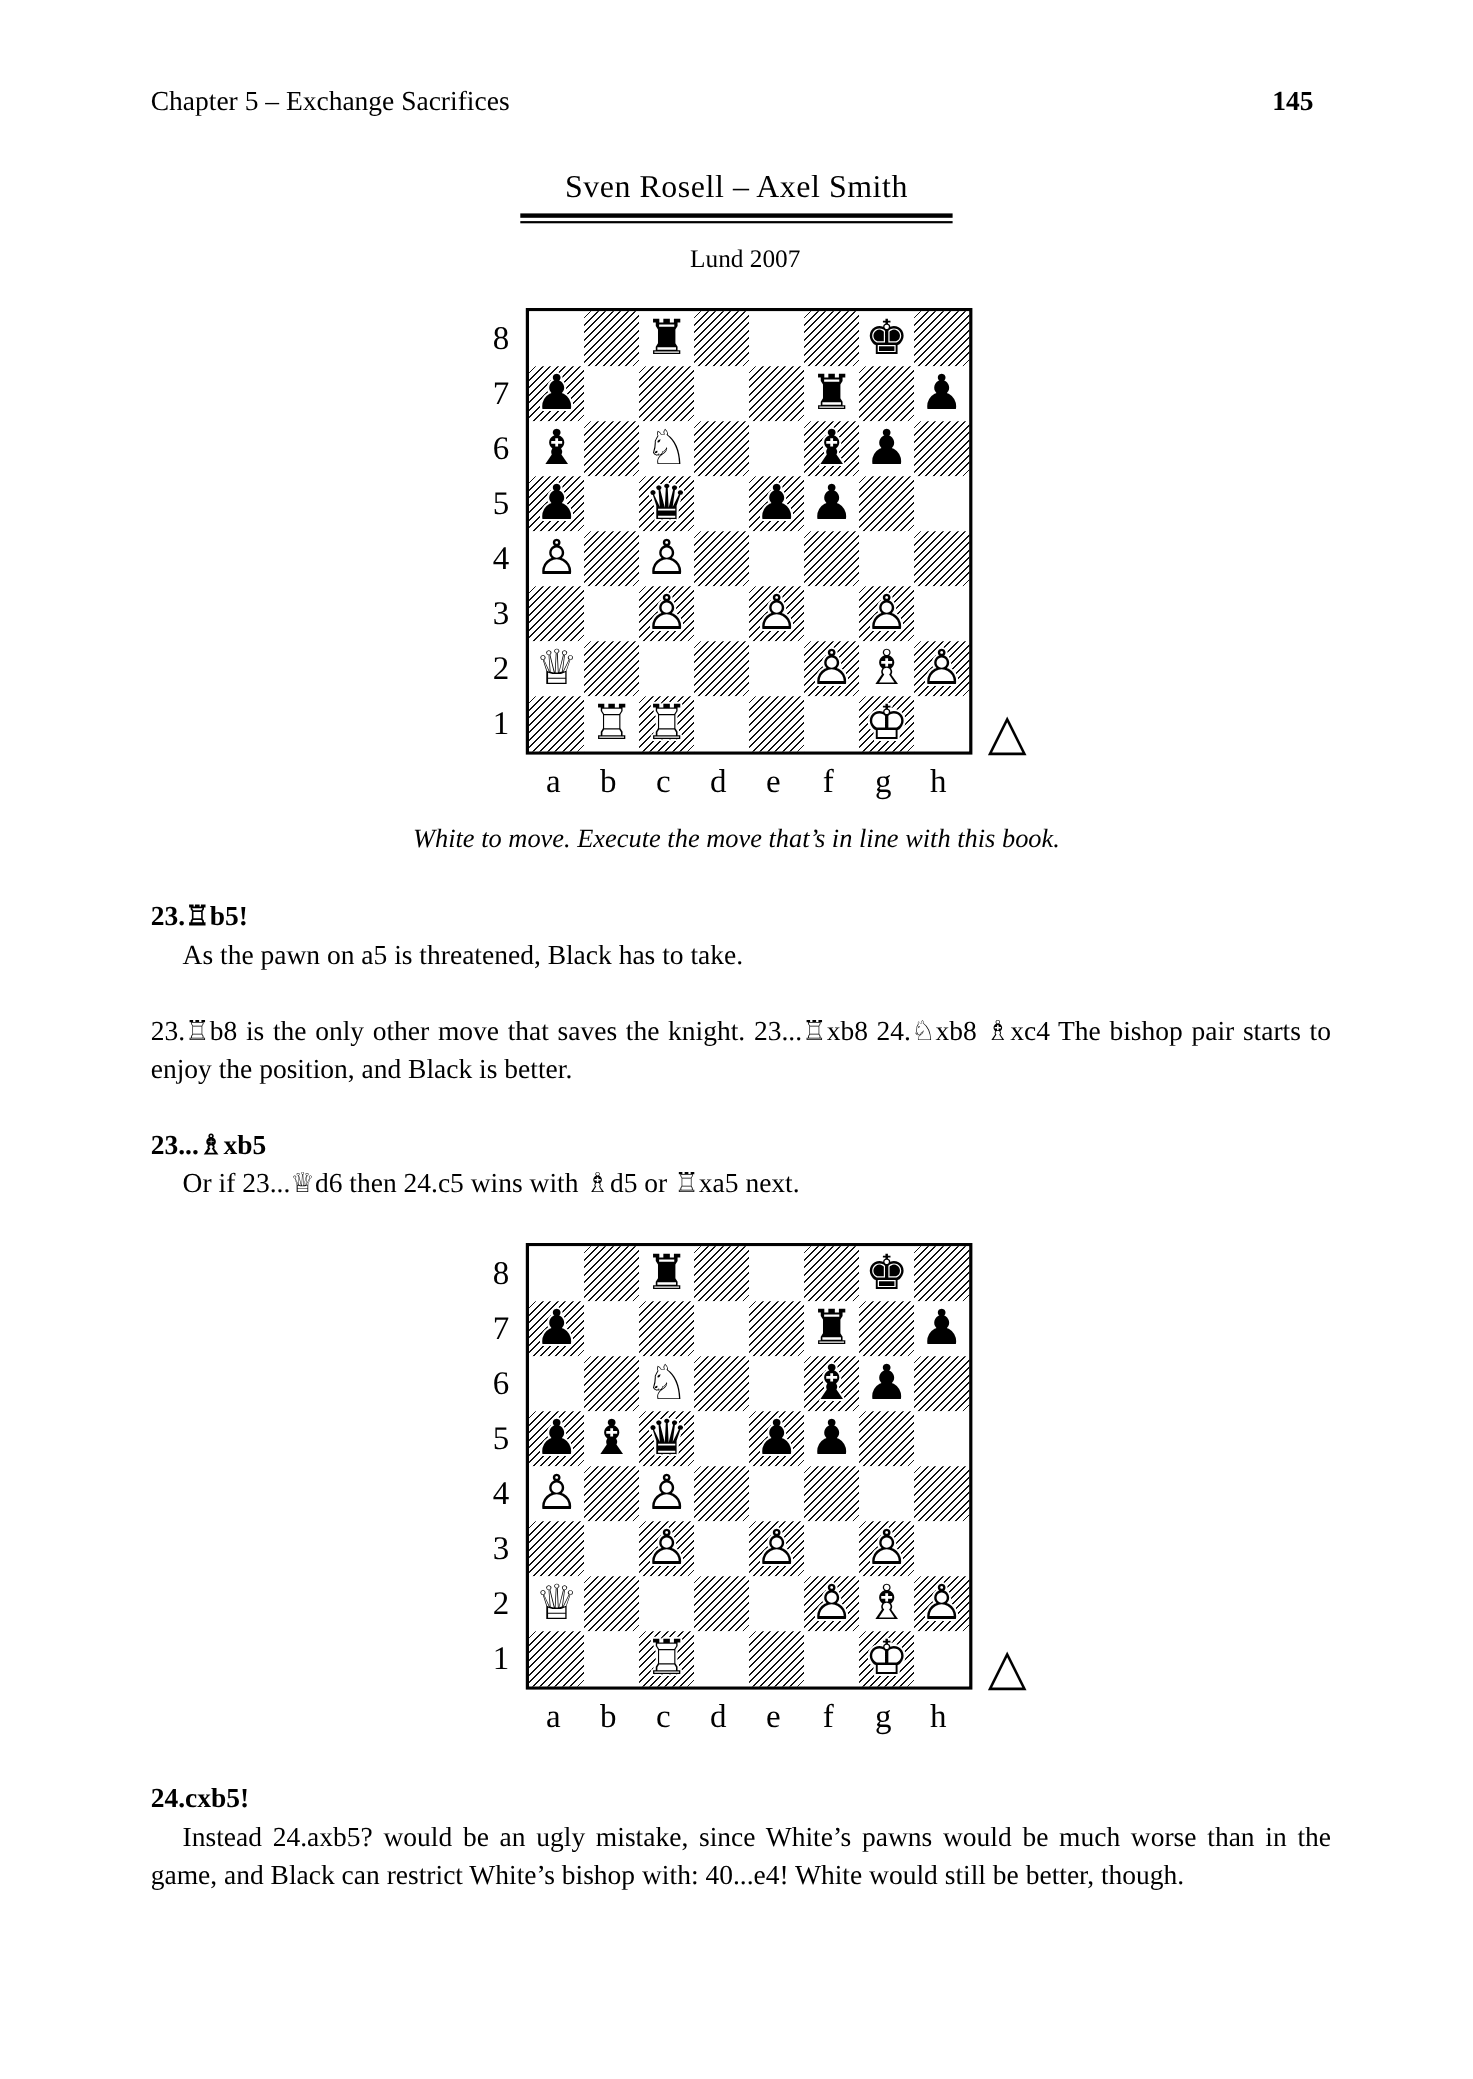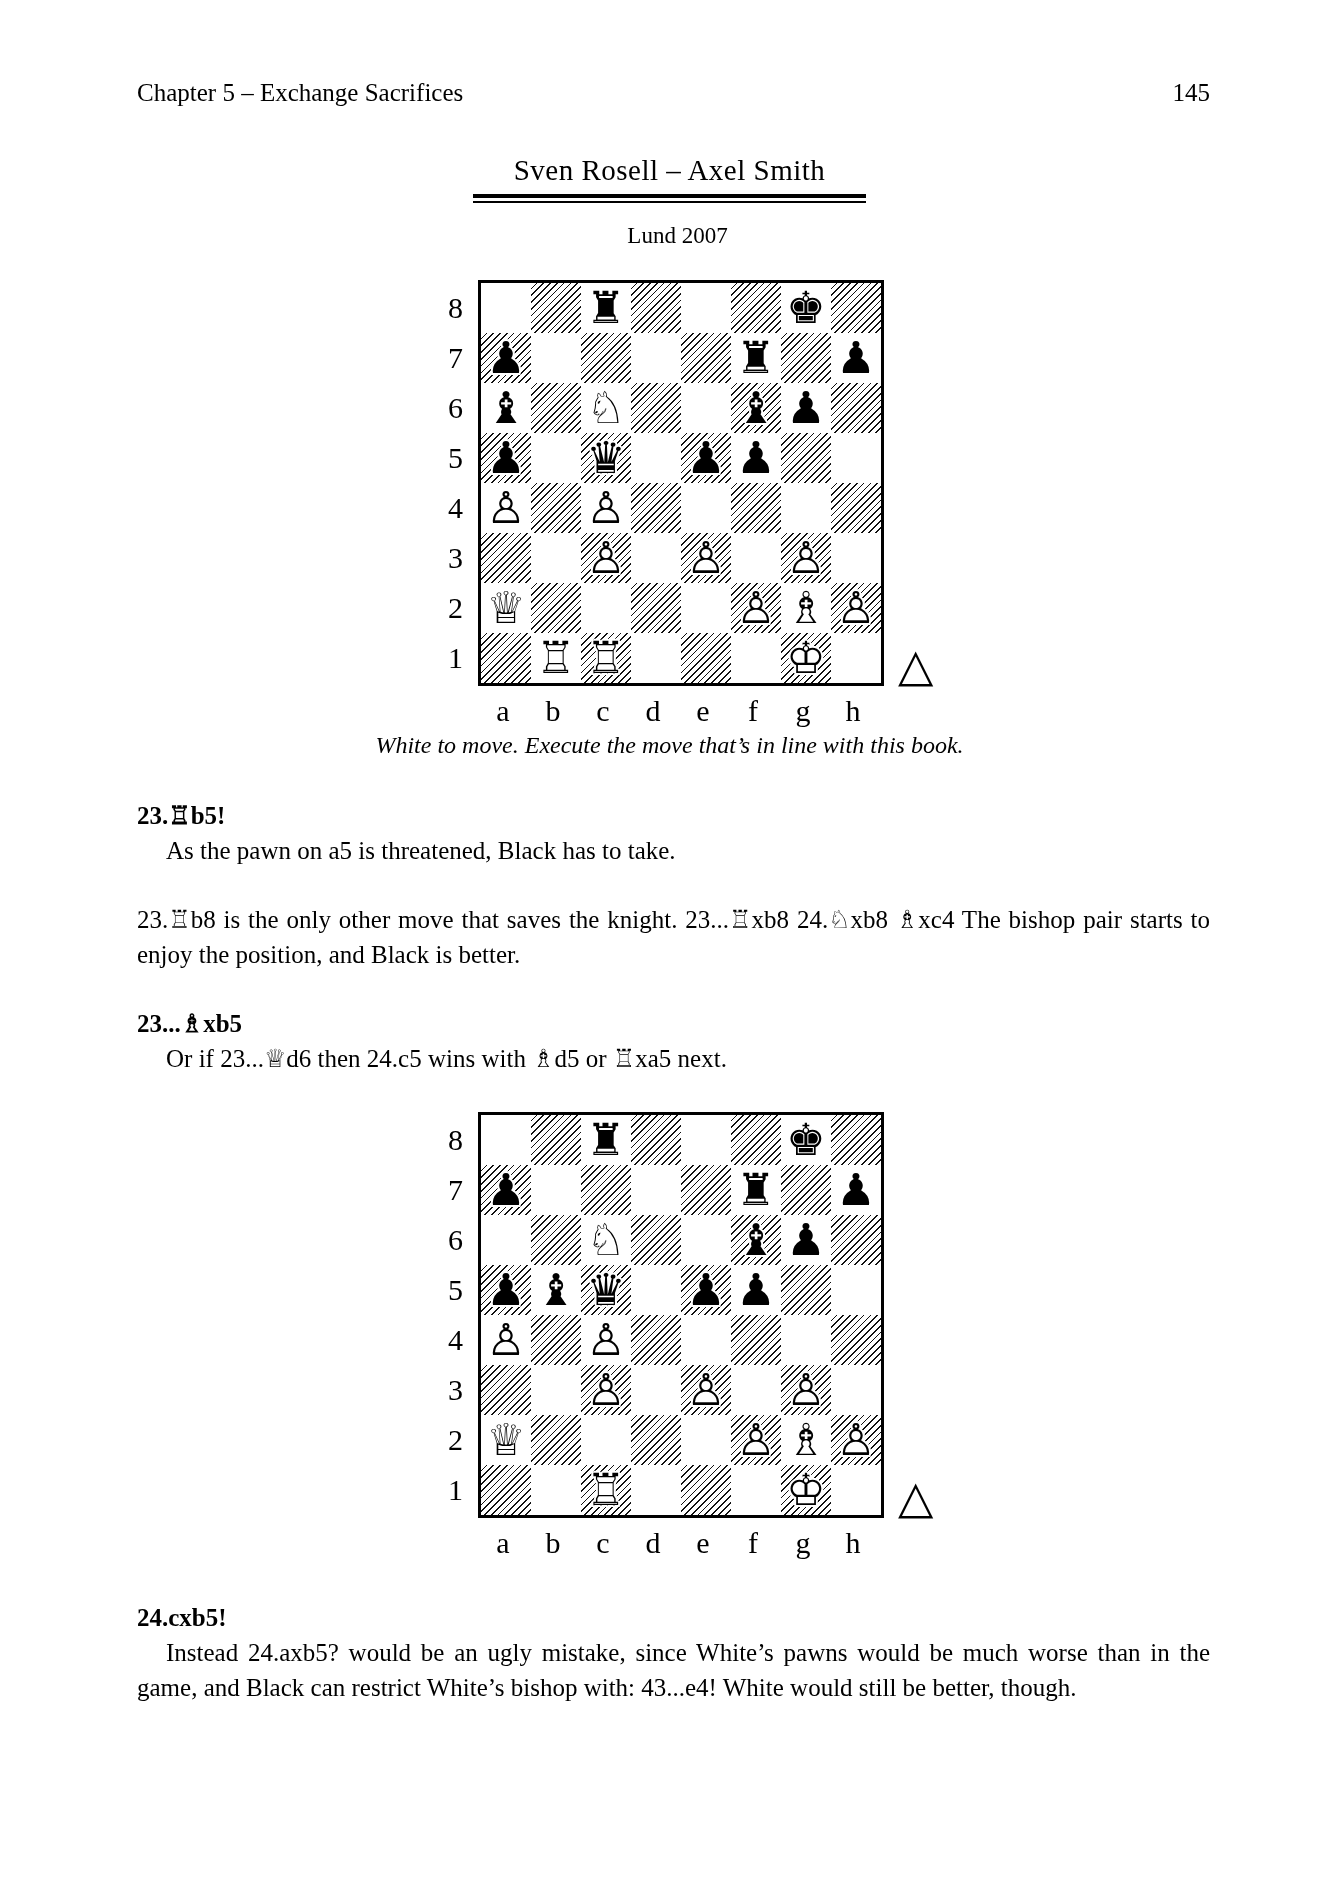--- a/index.html
+++ b/index.html
@@ -19,22 +19,23 @@
 
   
   .header {
     margin: 78px 129px 16px 137px;
     position: relative;
     font-size: 25px;
     line-height: 30px;
   }
   .pagenum {
     position: absolute;
-    right: 0;
+    right: 16px;
     top: 0;
+    font-weight: bold;
   }
 
   
   .game-title {
     margin-top: 46px;
     text-align: center;
     font-weight: normal;
     font-size: 29px;
     line-height: 32px;
     letter-spacing: 0.5px;
@@ -133,20 +134,21 @@
     justify-self: start;
     padding-left: 14px;
     font-family: "DejaVu Sans", sans-serif;
     font-size: 46px;
     line-height: 48px;
     margin-bottom: -3px;
   }
 
   
   .caption {
+    margin-top: 18px;
     text-align: center;
     font-style: italic;
     font-size: 24px;
     line-height: 30px;
   }
   .body-text {
     margin: 38px 129px 0 137px;
     font-size: 25px;
     line-height: 35px;
   }
@@ -600,16 +602,16 @@
         <div class="file-label">d</div>
         <div class="file-label">e</div>
         <div class="file-label">f</div>
         <div class="file-label">g</div>
         <div class="file-label">h</div>
       </div>
   </div>
 
   <div class="body-text">
     <p class="move">24.cxb5!</p>
-    <p class="indented para">Instead 24.axb5? would be an ugly mistake, since White’s pawns would be much worse than in the game, and Black can restrict White’s bishop with: 43...e4! White would still be better, though.</p>
+    <p class="indented para">Instead 24.axb5? would be an ugly mistake, since White’s pawns would be much worse than in the game, and Black can restrict White’s bishop with: 40...e4! White would still be better, though.</p>
   </div>
 
 </div>
 
 </body></html>

